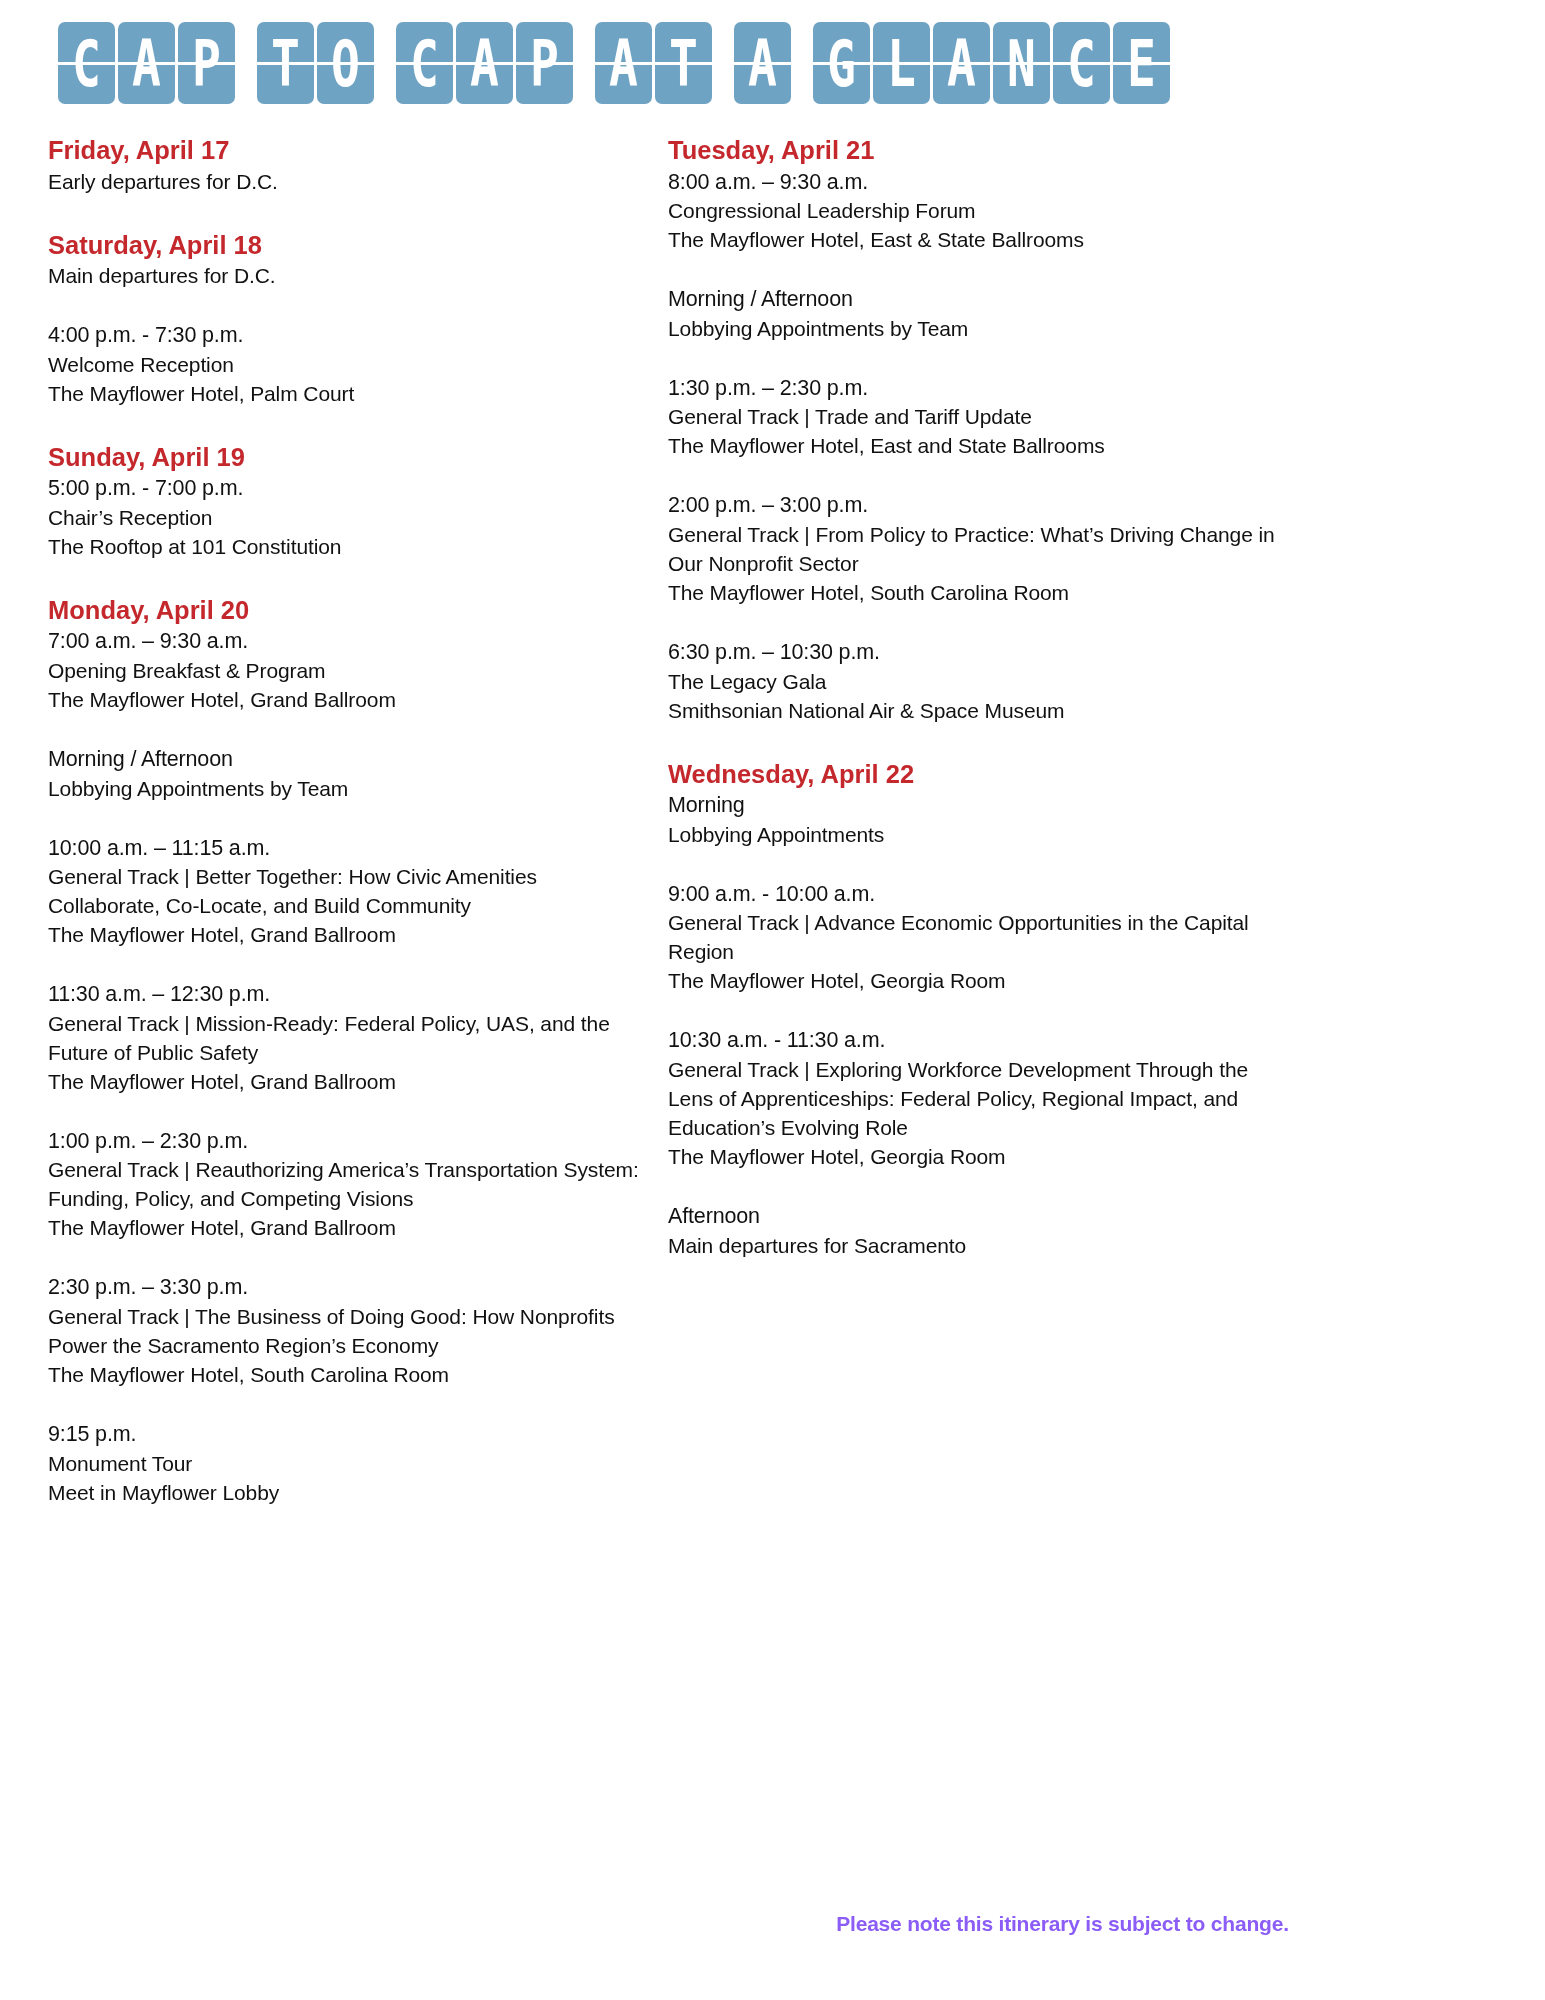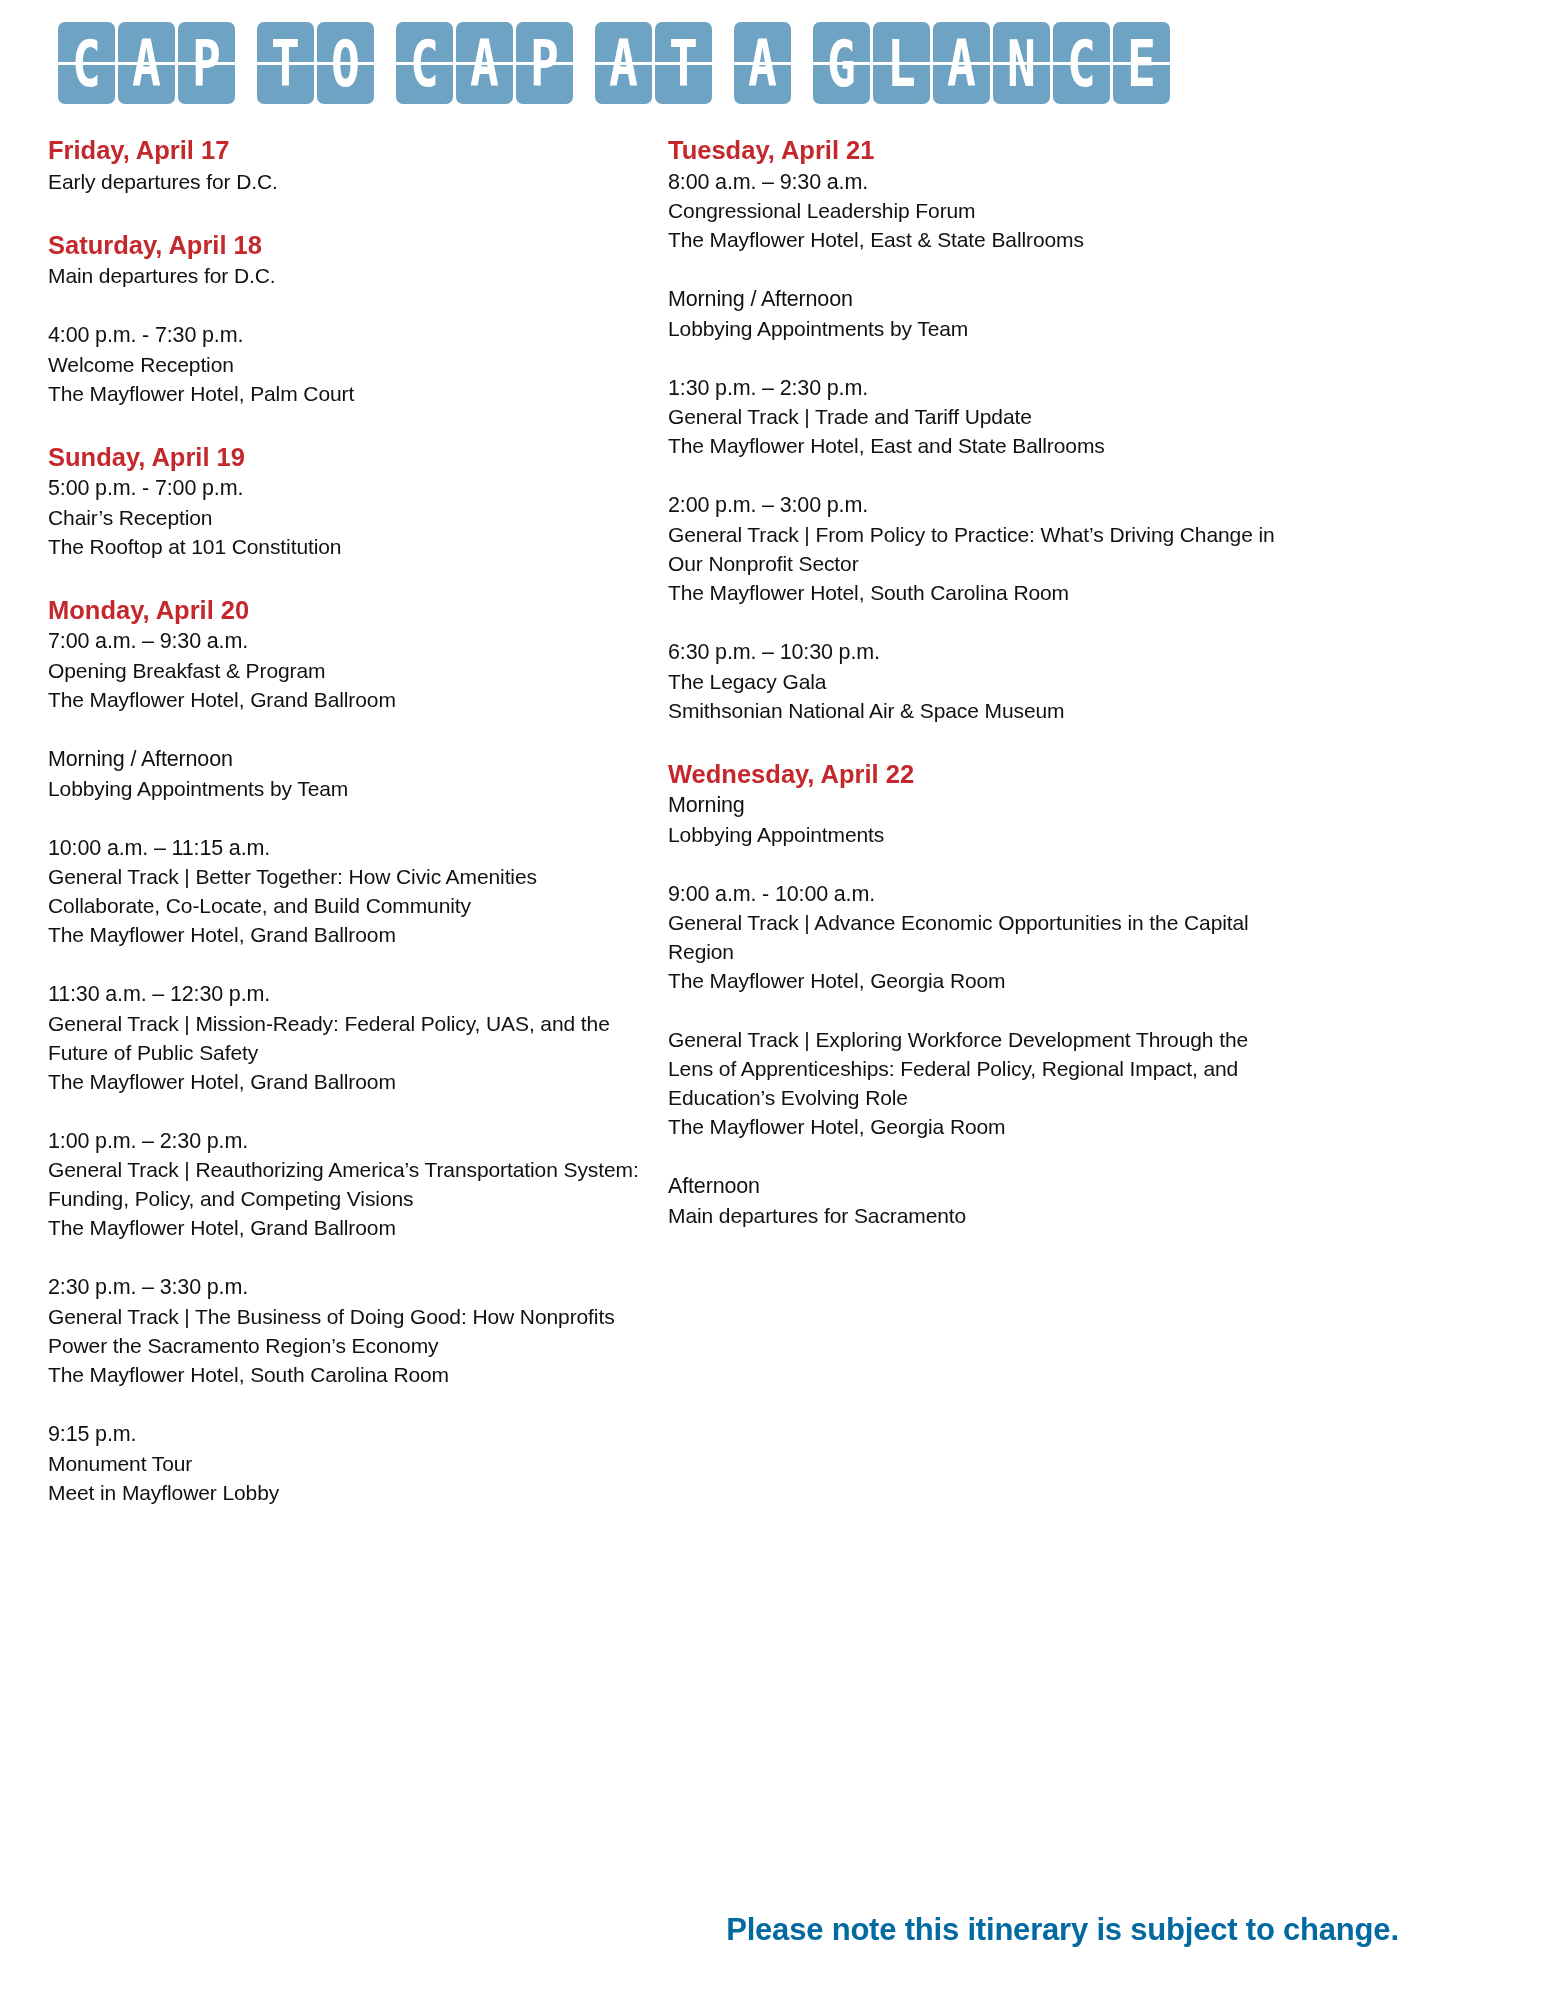--- a/index.html
+++ b/index.html
@@ -112,23 +112,23 @@
 
   
   #footer-note {
     position: absolute;
     left: 0;
     top: 1912px;
     width: 1545px;
     text-align: center;
     padding-left: 580px;
     box-sizing: border-box;
-    color: #0369a1;
+    color: #8b5cf6;
     font-weight: bold;
-    font-size: 31px;
+    font-size: 21px;
     letter-spacing: -0.2px;
   }
 </style>
 </head>
 <body>
 
 <div id="title-board">
     <span class="word">
       <span class="flap">
         <span class="ch">C</span>
@@ -281,20 +281,21 @@
       <div class="event">
         <p class="event-time">Morning</p>
         <p class="event-line">Lobbying Appointments</p>
       </div>
       <div class="event">
         <p class="event-time">9:00 a.m. - 10:00 a.m.</p>
         <p class="event-line">General Track | Advance Economic Opportunities in the Capital Region</p>
         <p class="event-line">The Mayflower Hotel, Georgia Room</p>
       </div>
       <div class="event">
+        <p class="event-time">10:30 a.m. - 11:30 a.m.</p>
         <p class="event-line">General Track | Exploring Workforce Development Through the Lens of Apprenticeships: Federal Policy, Regional Impact, and Education’s Evolving Role</p>
         <p class="event-line">The Mayflower Hotel, Georgia Room</p>
       </div>
       <div class="event">
         <p class="event-time">Afternoon</p>
         <p class="event-line">Main departures for Sacramento</p>
       </div>
     </div>
 </div>
 

